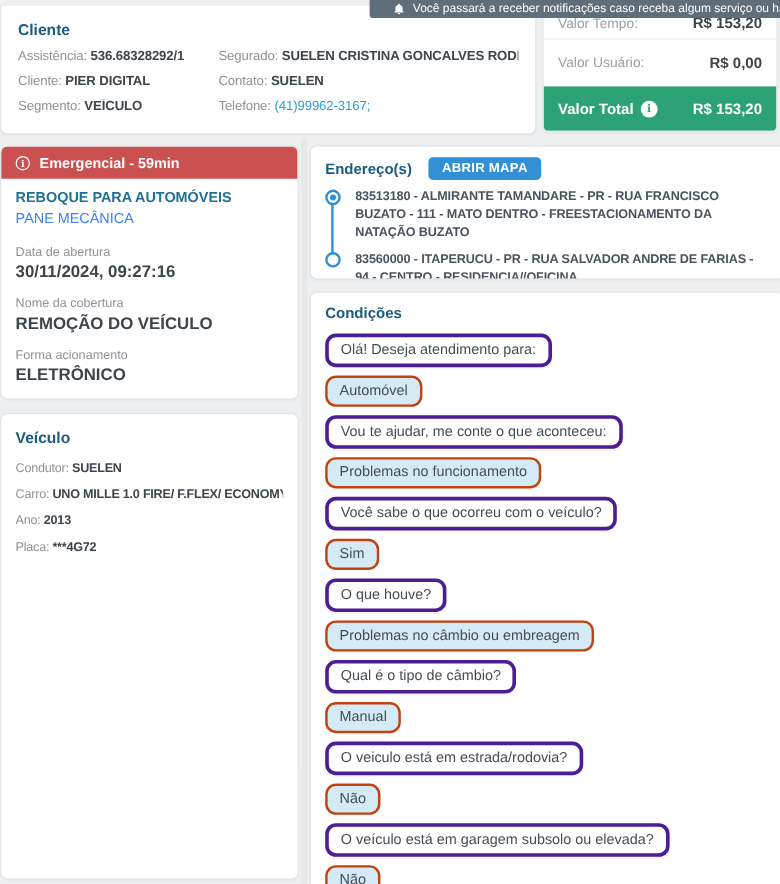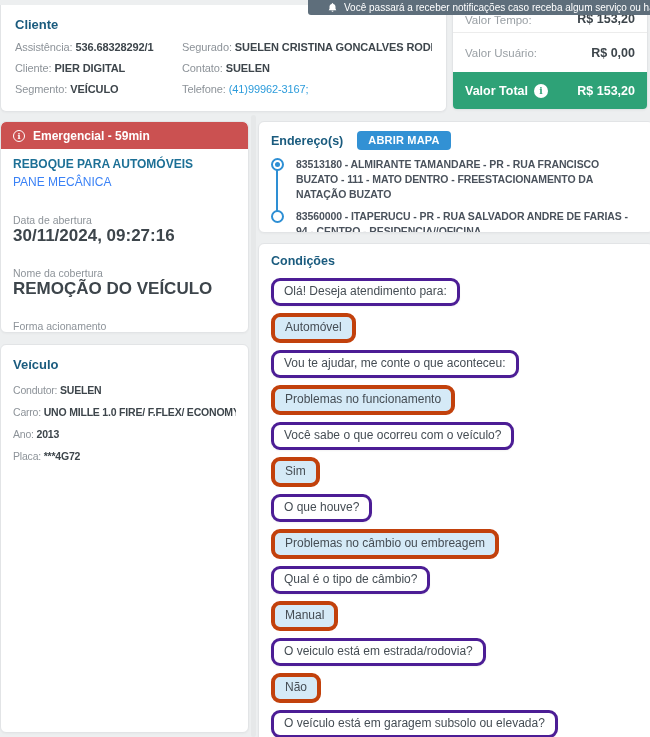--- a/index.html
+++ b/index.html
@@ -76,23 +76,23 @@
   }
   .em-header .ttl { font-size:12px; font-weight:bold; }
   .info-outline {
     width:12px; height:12px; border:1px solid #fff; border-radius:50%;
     font-size:8px; font-weight:bold; font-family:"DejaVu Serif",serif;
     display:inline-flex; align-items:center; justify-content:center; flex:0 0 auto;
   }
   .em-body { padding:8px 12px; }
   .em-service { color:#1d7096; font-weight:bold; font-size:12px; line-height:15px; margin-bottom:3px; white-space:nowrap; }
   .em-problem { font-size:12px; color:#3b82f6; line-height:15px; }
-  .pair { margin-top:24px; }
+  .pair { margin-top:14px; }
   .pair .plbl { font-size:10.5px; color:#8d9399; line-height:13px; margin-bottom:2px; }
-  .pair .pval { font-size:17px; font-weight:bold; color:#3d454b; line-height:14px; }
+  .pair .pval { font-size:14px; font-weight:bold; color:#3d454b; line-height:14px; }
 
   
   .veiculo-card { left:0; top:344px; width:249px; height:389px; padding:12px; overflow:hidden; }
   .veiculo-fields { margin-top:12px; }
   .vfield { font-size:10.5px; letter-spacing:-0.2px; margin-bottom:10px; white-space:nowrap; overflow:hidden; }
   .vfield .lbl { color:#8d9399; }
   .vfield .val { font-weight:bold; color:#3d454b; }
 
   
   .scroll-strip {
@@ -128,21 +128,21 @@
   }
 
   
   .condicoes-card { left:258px; top:243px; width:396px; height:600px; padding:10px 12px; overflow:hidden; }
   .bubble-list { margin-top:10px; }
   .bubble {
     display:table; padding:3px 10px 4px; border-radius:9px; margin-bottom:7px;
     font-size:12px; color:#454d54; line-height:15px; max-width:360px;
   }
   .bubble.question { background:#fff; border:3px solid #4c1d95; box-shadow:0 1px 2px rgba(0,0,0,.05); }
-  .bubble.answer   { background:#d5eaf7; border:4px solid #c2410c; }
+  .bubble.answer   { background:#d5eaf7; border:2px solid #c2410c; }
 </style>
 </head>
 <body>
 
 <div class="banner">
   <svg class="bell" viewBox="0 0 12 14">
     <path fill="#ffffff" d="M6 0c.6 0 1 .4 1 1v.4c1.9.4 3.2 2 3.2 4v2.8l1.2 2.1H.6l1.2-2.1V5.4c0-2 1.3-3.6 3.2-4V1c0-.6.4-1 1-1zM4.6 11h2.8a1.4 1.4 0 0 1-2.8 0z"></path>
   </svg>
   <span>Você passará a receber notificações caso receba algum serviço ou haja alte</span>
 </div>

